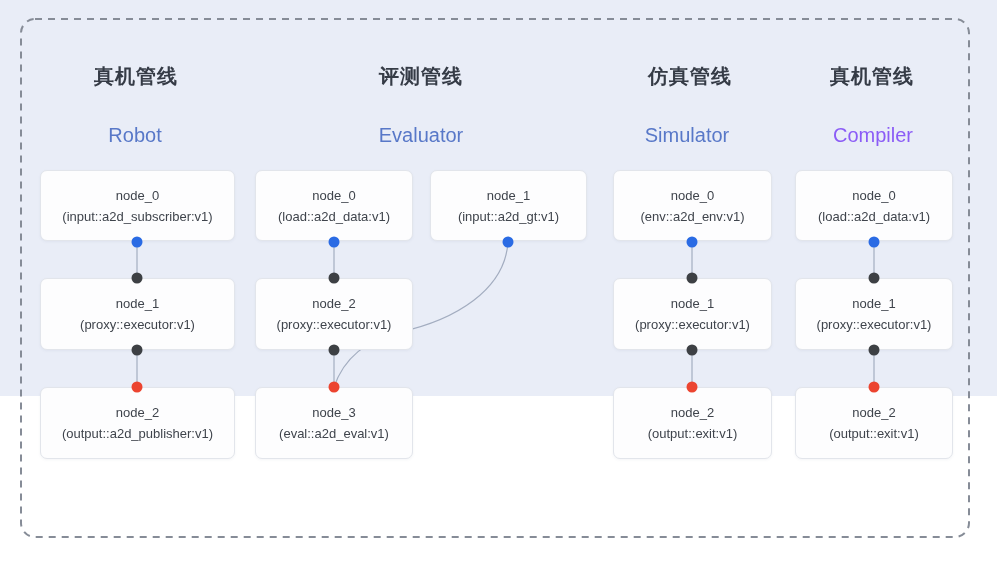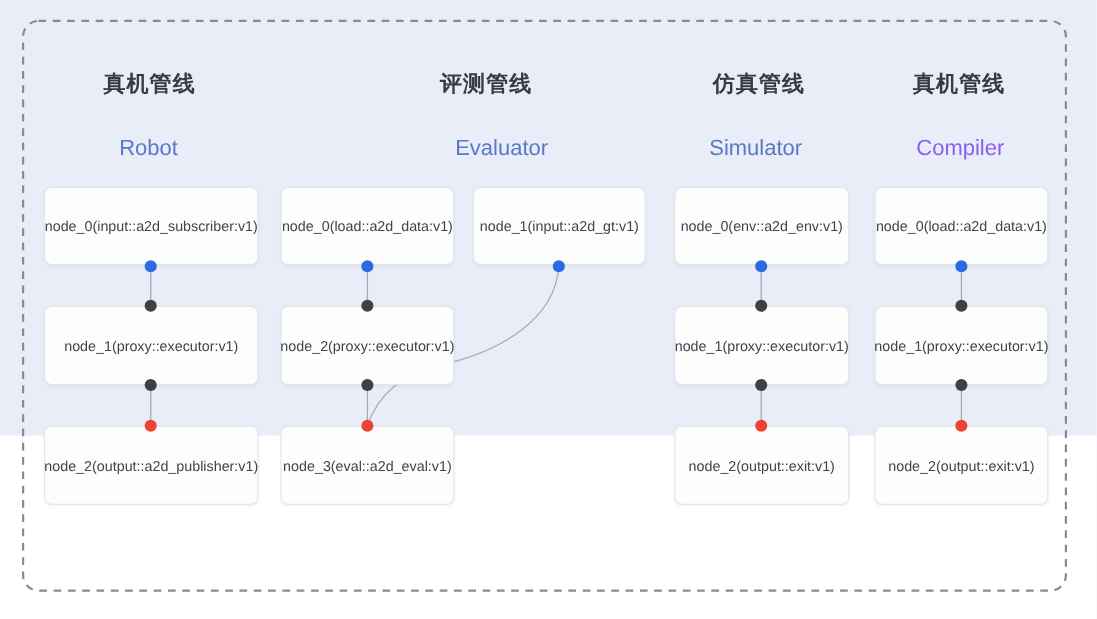--- a/index.html
+++ b/index.html
@@ -55,21 +55,21 @@
     z-index: 2;
     text-align: right;
   }
   .node {
     position: absolute;
     background: #fdfdfe;
     border: 1px solid #e2e5eb;
     border-radius: 7px;
     box-shadow: 0 1px 3px rgba(40,60,100,0.05);
     display: flex;
-    flex-direction: row;
+    flex-direction: column;
     justify-content: center;
     align-items: center;
     z-index: 2;
     box-sizing: border-box;
   }
   .node .l1, .node .l2 {
     font-size: 13px;
     line-height: 21px;
     color: #3f444c;
     white-space: nowrap;
@@ -110,22 +110,22 @@
     <line class="edge" x1="692" y1="242" x2="692" y2="278" style="stroke: rgb(163, 173, 192);"></line>
     <line class="edge" x1="692" y1="350" x2="692" y2="387" style="stroke: rgb(163, 173, 192);"></line>
 
     <line class="edge" x1="874" y1="242" x2="874" y2="278" style="stroke: rgb(163, 173, 192);"></line>
     <line class="edge" x1="874" y1="350" x2="874" y2="387" style="stroke: rgb(163, 173, 192);"></line>
   </svg>
 
   <div class="hdr-zh" style="left:136px">真机管线</div>
   <div class="hdr-en" style="left: 135px; color: rgb(88, 120, 200);">Robot</div>
 
-  <div class="hdr-zh" style="left:442px">评测管线</div>
-  <div class="hdr-en" style="left: 421px; color: rgb(88, 120, 200); margin-left: 35px;">Evaluator</div>
+  <div class="hdr-zh" style="left:421px">评测管线</div>
+  <div class="hdr-en" style="left: 421px; color: rgb(88, 120, 200);">Evaluator</div>
 
   <div class="hdr-zh" style="left:690px">仿真管线</div>
   <div class="hdr-en" style="left: 687px; color: rgb(88, 120, 200);">Simulator</div>
 
   <div class="hdr-zh" style="left:872px">真机管线</div>
   <div class="hdr-en" style="left: 873px; color: #8b5cf6;">Compiler</div>
 
   <div class="node col-robot row-0">
     <div class="l1">node_0</div>
     <div class="l2">(input::a2d_subscriber:v1)</div>

